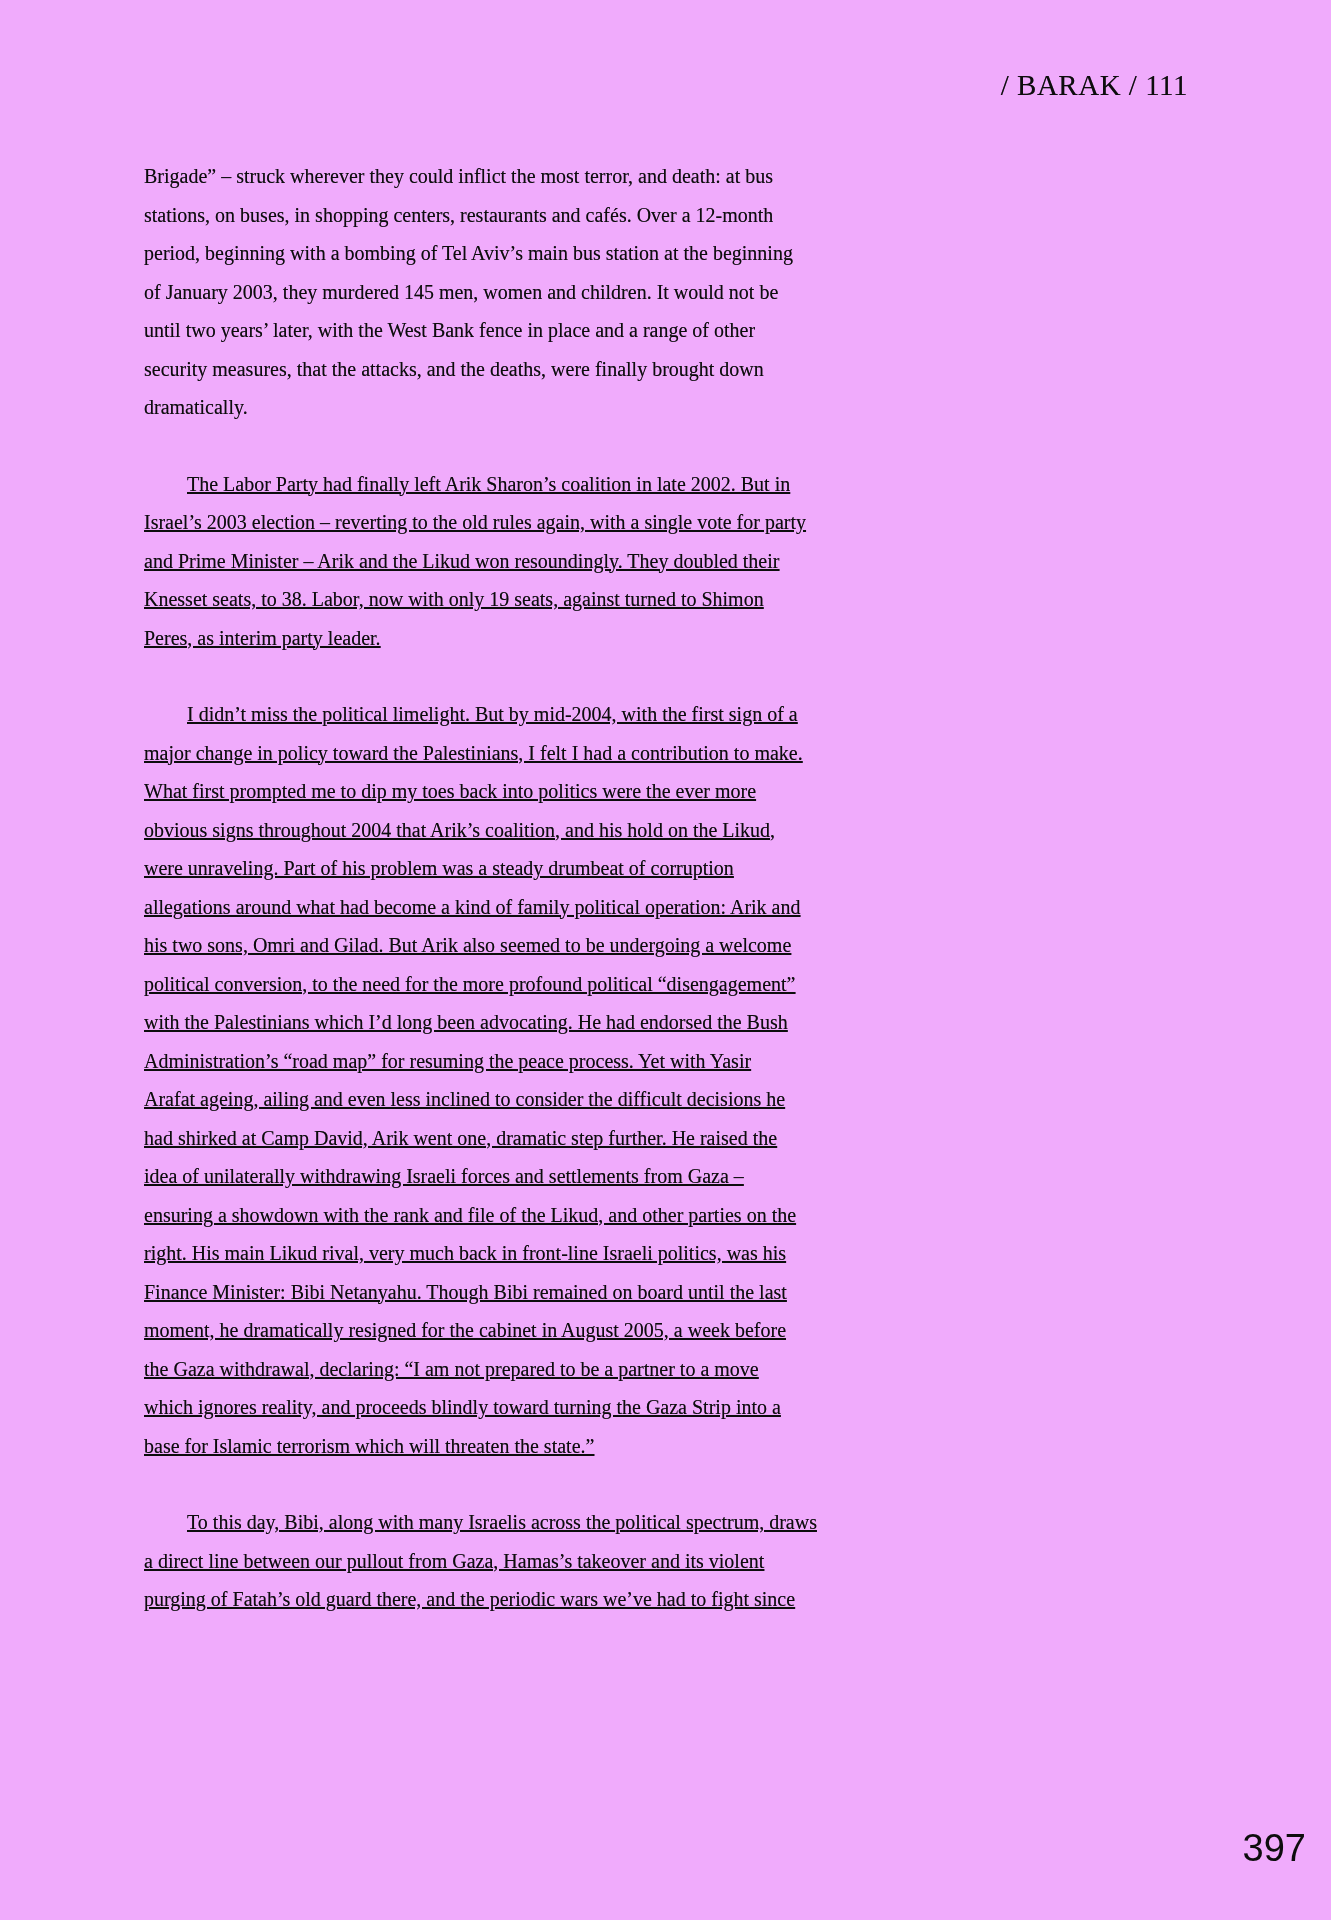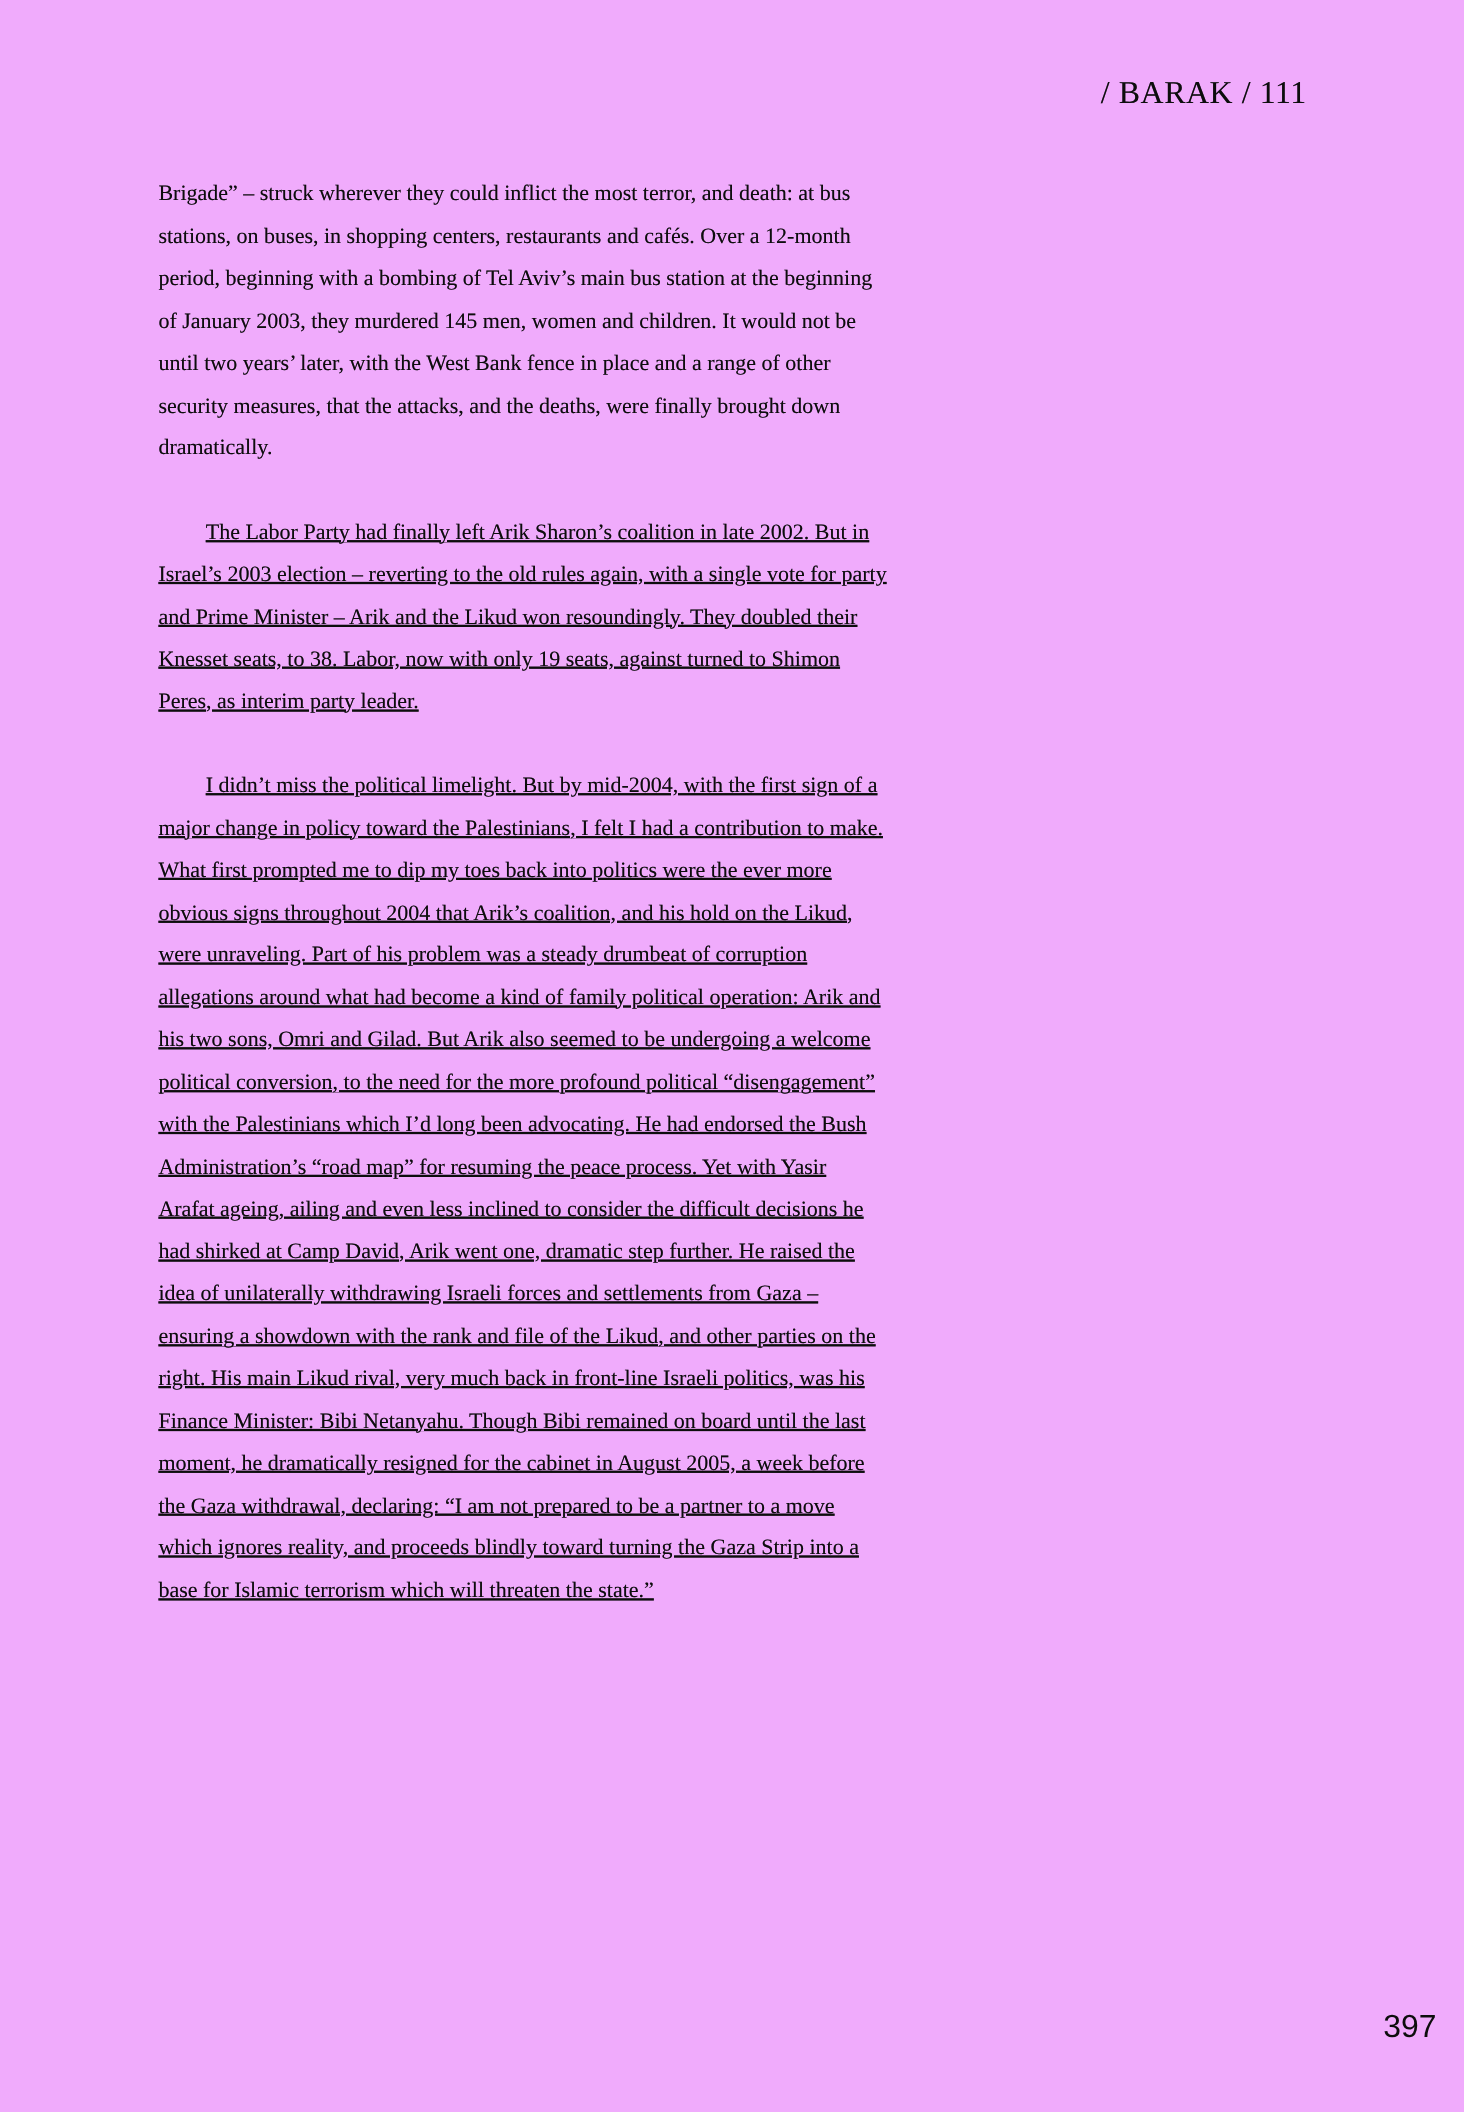--- a/index.html
+++ b/index.html
@@ -42,21 +42,21 @@
   }
   .para.indent {
     text-indent: 43px;
     text-decoration: underline;
   }
   .page-number {
     position: absolute;
     top: 1828px;
     right: 25px;
     font-family: "Liberation Sans", sans-serif;
-    font-size: 29px;
+    font-size: 38px;
     line-height: 1.1;
   }
   .bates-stamp {
     position: absolute;
     top: 1880px;
     right: 15px;
     font-family: "Liberation Sans", sans-serif;
     font-size: 27px;
     line-height: 1.1;
     letter-spacing: 0.5px;
@@ -96,18 +96,21 @@
 Arafat ageing, ailing and even less inclined to consider the difficult decisions he
 had shirked at Camp David, Arik went one, dramatic step further. He raised the
 idea of unilaterally withdrawing Israeli forces and settlements from Gaza –
 ensuring a showdown with the rank and file of the Likud, and other parties on the
 right. His main Likud rival, very much back in front-line Israeli politics, was his
 Finance Minister: Bibi Netanyahu. Though Bibi remained on board until the last
 moment, he dramatically resigned for the cabinet in August 2005, a week before
 the Gaza withdrawal, declaring: “I am not prepared to be a partner to a move
 which ignores reality, and proceeds blindly toward turning the Gaza Strip into a
 base for Islamic terrorism which will threaten the state.”</p>
+    <p class="para indent">To this day, Bibi, along with many Israelis across the political spectrum, draws
+a direct line between our pullout from Gaza, Hamas’s takeover and its violent
+purging of Fatah’s old guard there, and the periodic wars we’ve had to fight since</p>
   </main>
 
   <div class="page-number">397</div>
 
 
 </div>
 
 </body></html>

